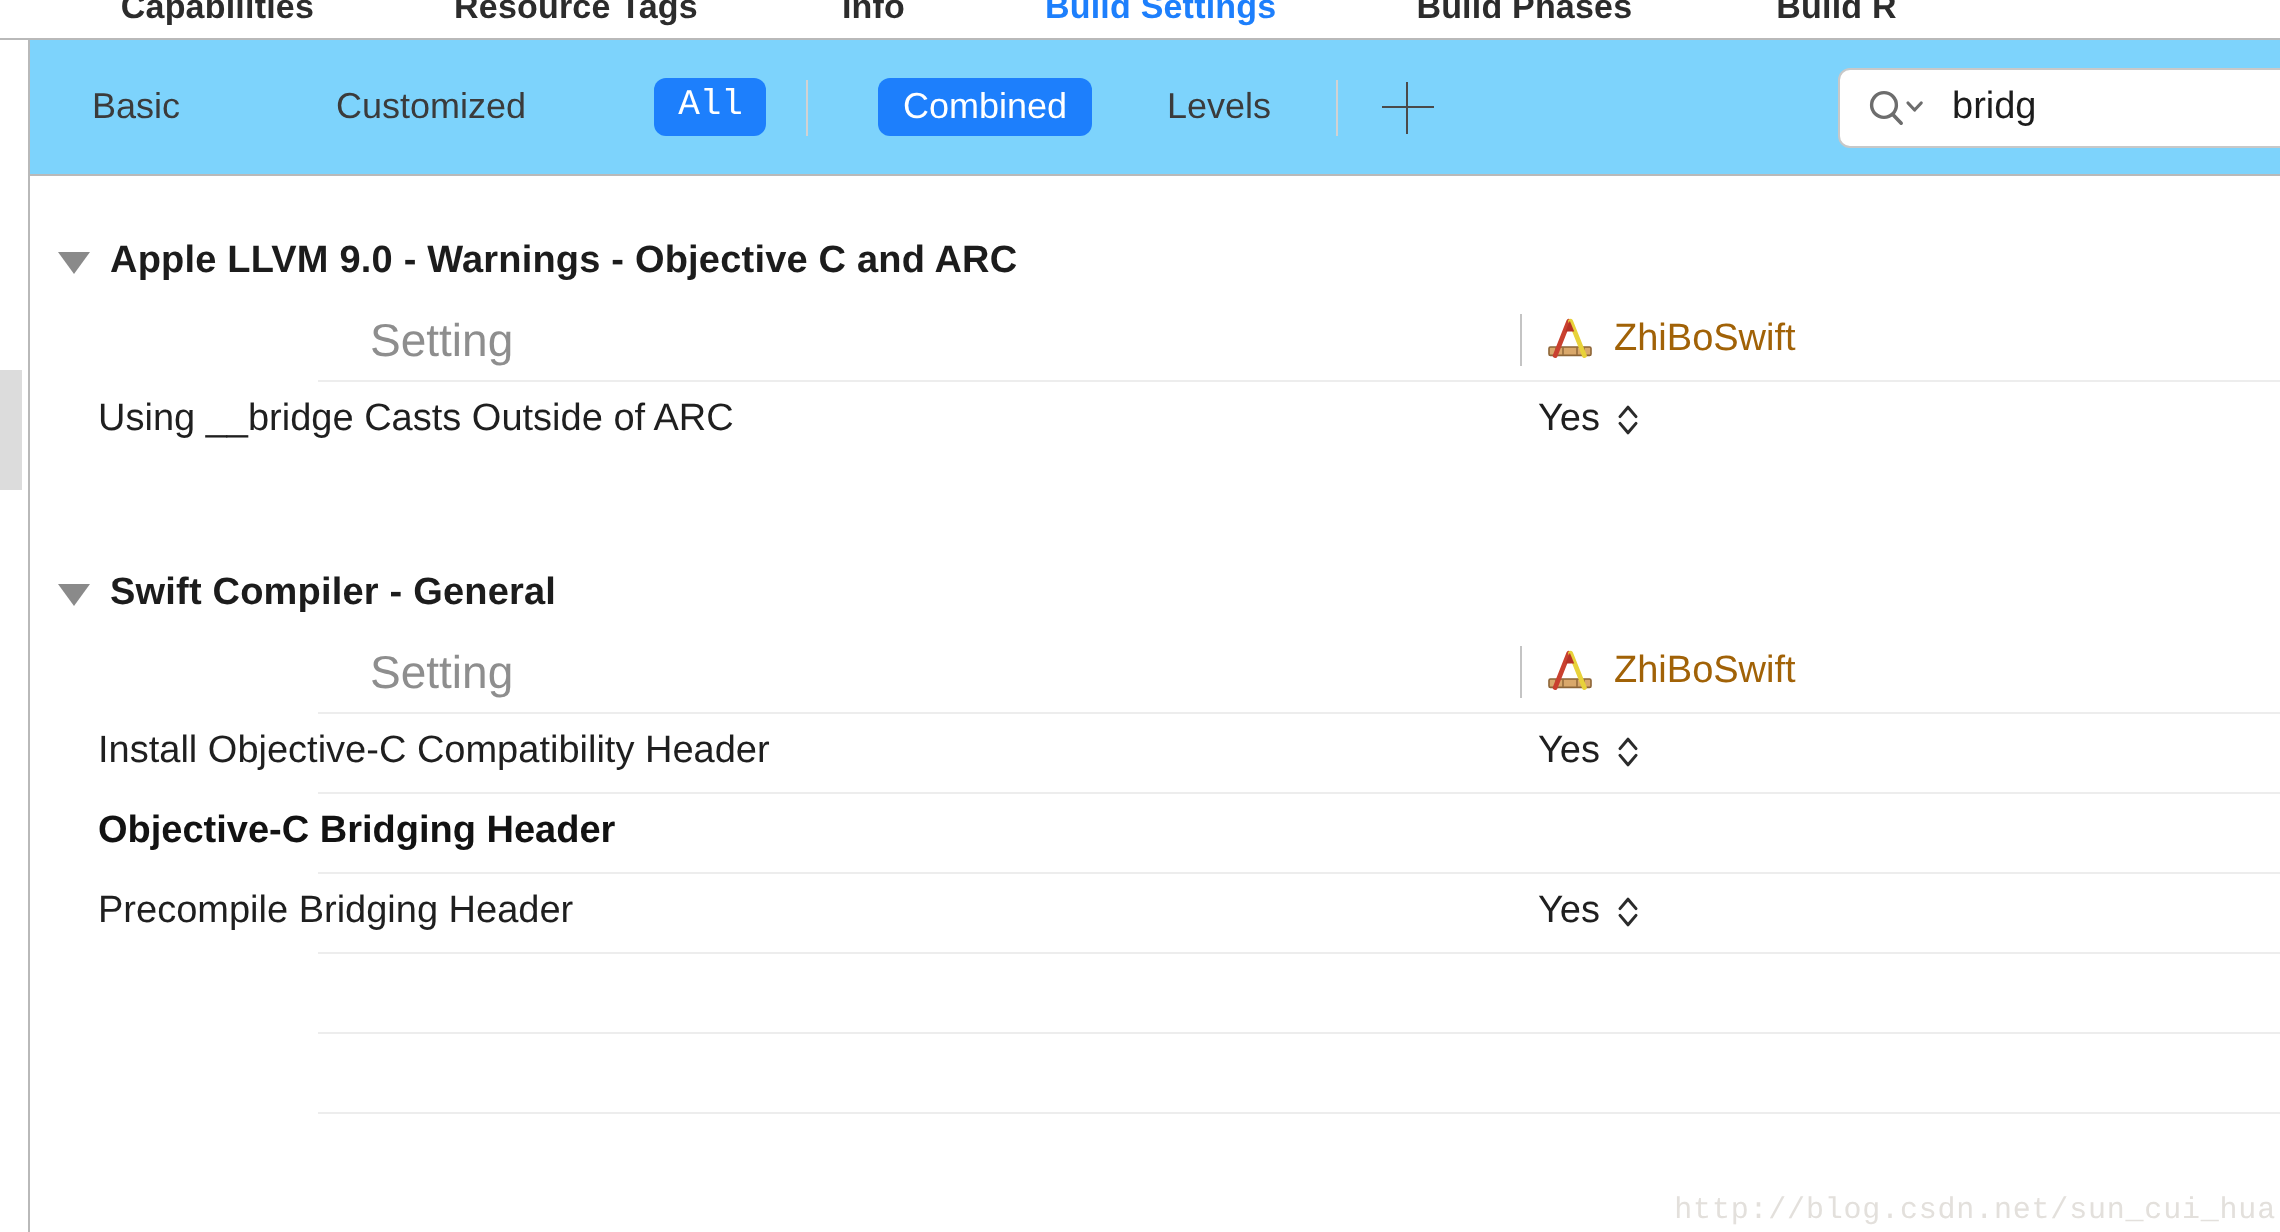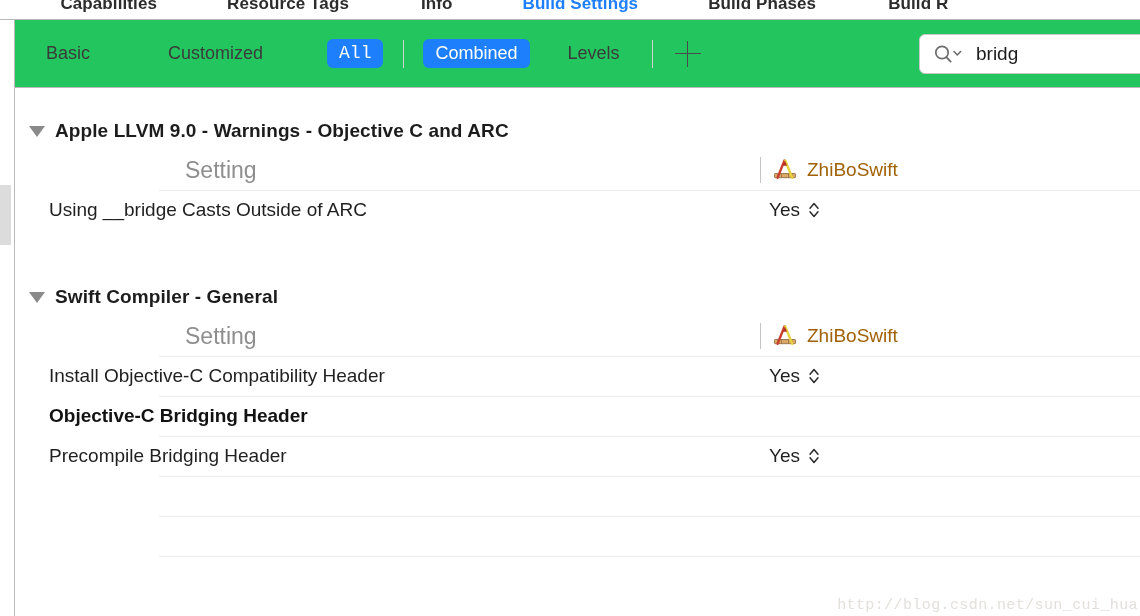--- a/index.html
+++ b/index.html
@@ -58,21 +58,21 @@
     height: 1px;
     background: #b9b9b9;
   }
 
   
   .toolbar {
     position: absolute;
     left: 14px; top: 20px;
     width: 1126px;
     height: 68px;
-    background: #22c55e;
+    background: #7dd3fc;
     border-left: 1px solid #b9b9b9;
     border-bottom: 1px solid #b9b9b9;
     box-sizing: border-box;
     display: flex;
     align-items: center;
   }
   .seg {
     font-size: 18px;
     color: #3b3b3b;
     white-space: nowrap;
@@ -81,21 +81,21 @@
     padding: 5px 12px;
     line-height: 1.05;
   }
   .seg.on {
     background: #1d7ffc;
     color: #ffffff;
   }
   .sp-basic { margin-left: 19px; }
   .sp-customized { margin-left: 54px; }
   .sp-all { margin-left: 52px; font-family: Liberation Mono, monospace; }
-  .sp-combined { margin-left: 19px; }
+  .sp-combined { margin-left: 35px; }
   .sp-levels { margin-left: 26px; }
 
   .vrule {
     width: 1px;
     height: 28px;
     background: #d2d2d2;
     margin-left: 20px;
   }
   .plus-btn {
     margin-left: 19px;

